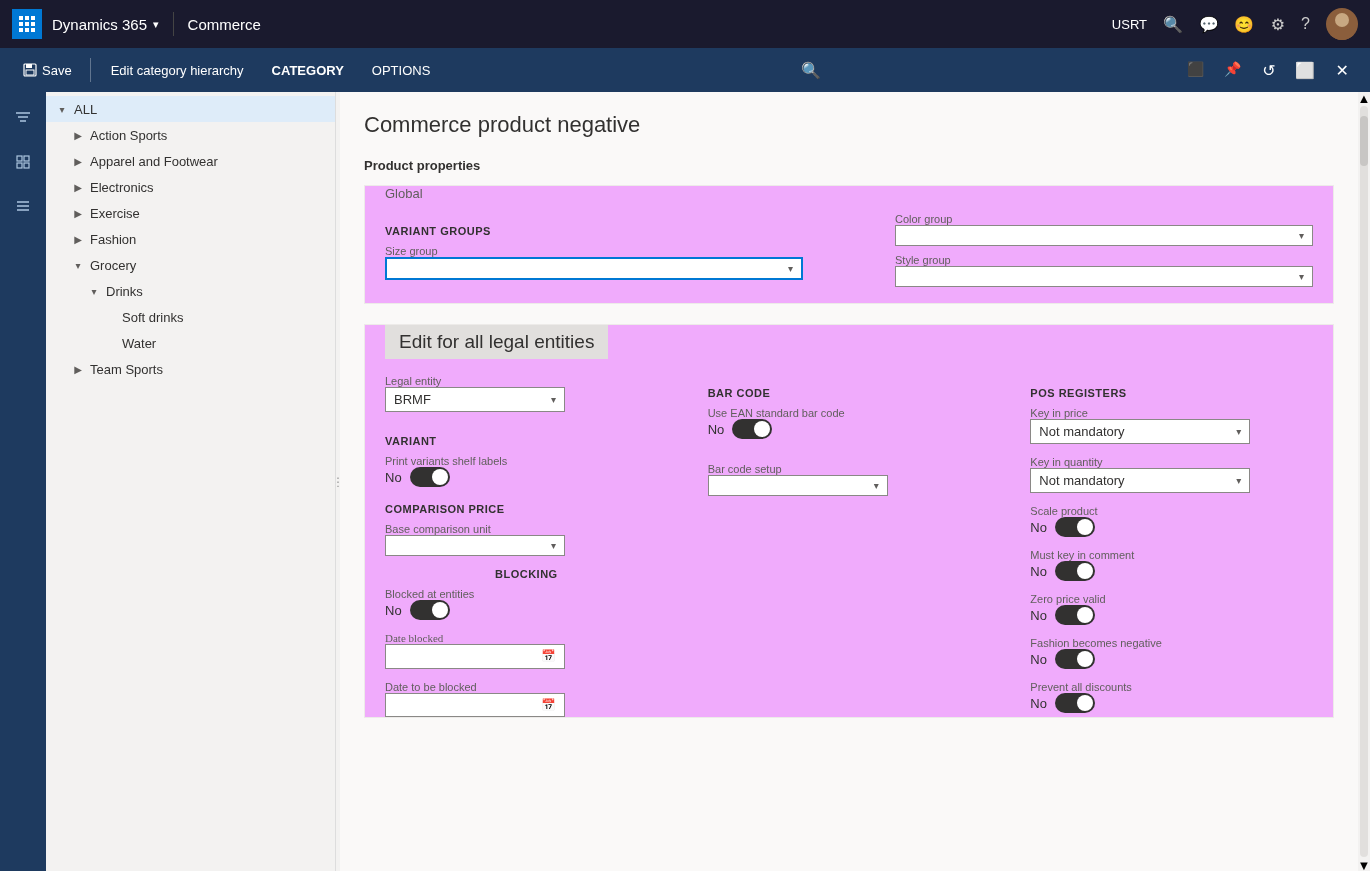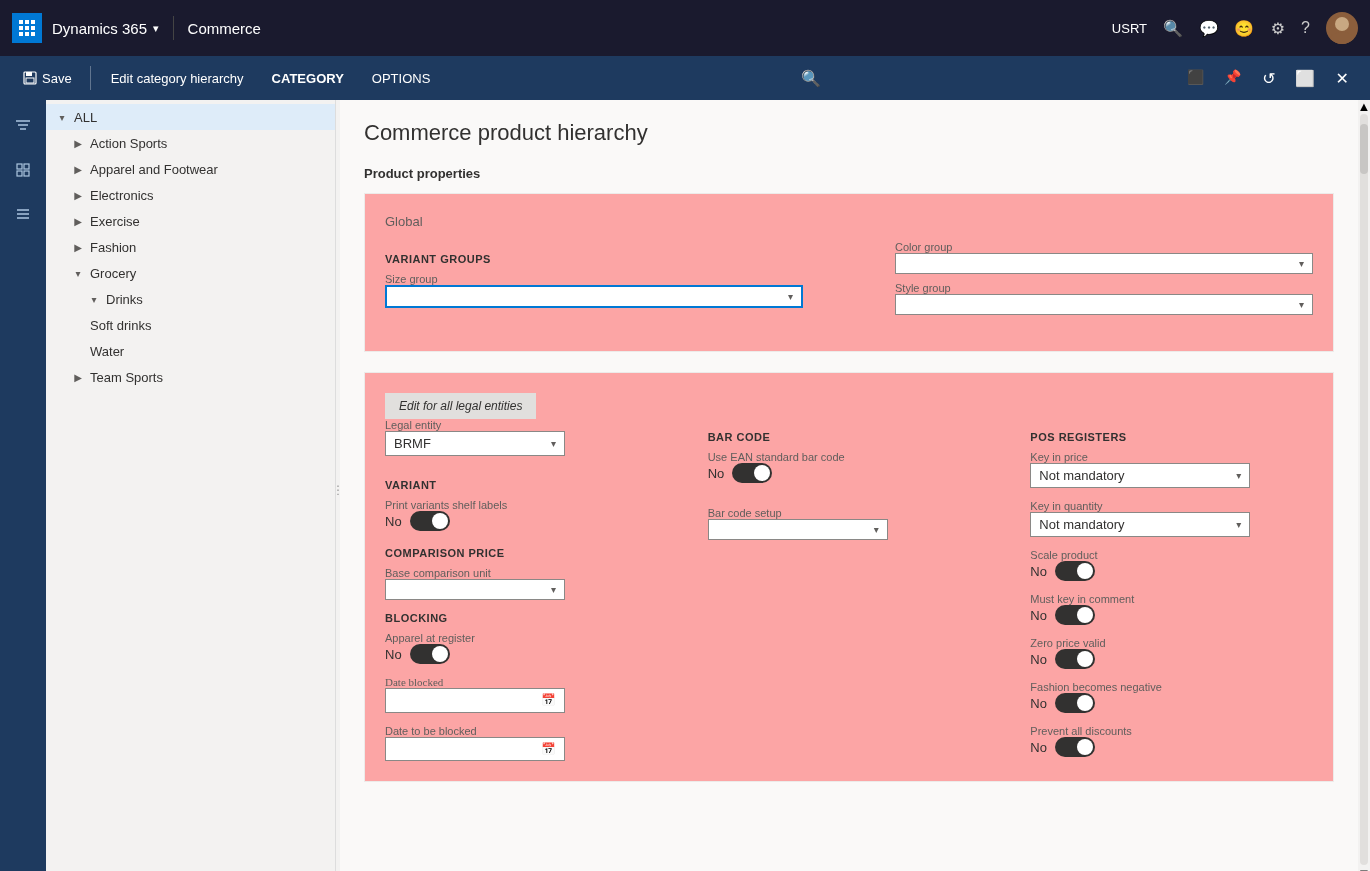--- a/index.html
+++ b/index.html
@@ -1,20 +1,20 @@
 <!DOCTYPE html>
 <html><head>
   <meta charset="utf-8">
   <style>
     * { box-sizing: border-box; margin: 0; padding: 0; }
     body { font-family: 'Segoe UI', Tahoma, Geneva, Verdana, sans-serif; font-size: 13px; background: #f3f2f1; overflow: hidden; }
 
     
     .top-bar {
-      height: 56px;
+      height: 48px;
       background: #1a1a2e;
       display: flex;
       align-items: center;
       padding: 0 12px;
       color: white;
     }
     .top-bar .waffle-icon {
       width: 30px; height: 30px;
       background: #0078d4;
       display: flex; align-items: center; justify-content: center;
@@ -99,21 +99,21 @@
     }
     .tree-item.selected { background: #deecf9; }
     .tree-item .expand-icon {
       width: 16px; height: 16px;
       display: flex; align-items: center; justify-content: center;
       font-size: 10px; color: #605e5c; flex-shrink: 0;
     }
     .tree-item .item-label { margin-left: 4px; }
     .tree-indent-1 { padding-left: 24px; }
     .tree-indent-2 { padding-left: 40px; }
-    .tree-indent-3 { padding-left: 24px; }
+    .tree-indent-3 { padding-left: 56px; }
 
     
     .resize-handle {
       width: 4px;
       background: transparent;
       cursor: col-resize;
       display: flex; align-items: center; justify-content: center;
       color: #999; font-size: 16px;
     }
 
@@ -140,23 +140,23 @@
       margin-bottom: 12px;
     }
 
     .section-label {
       font-size: 13px;
       color: #605e5c;
       margin-bottom: 12px;
     }
 
     .form-section {
-      background: #fca5a5;
+      background: #f0abfc;
       border: 1px solid #edebe9;
-      padding: 20px 20px;
+      padding: 0 20px;
       margin-bottom: 20px;
     }
 
     .form-row {
       display: flex;
       gap: 32px;
       margin-bottom: 16px;
       flex-wrap: wrap;
     }
 
@@ -205,25 +205,24 @@
       background: white;
       border-radius: 50%;
       position: absolute;
       top: 2px; right: 2px;
     }
 
     .legal-entity-btn {
       background: #e1dfdd;
       border: none;
       padding: 6px 14px;
-      font-size: 12px;
+      font-size: 19px;
       color: #323130;
       cursor: pointer;
-      margin-bottom: 0;
-      font-style: italic;
+      margin-bottom: 16px;
     }
     .three-col { display: flex; gap: 40px; }
 
     .col { flex: 1; min-width: 180px; }
 
     .subsection-title {
       font-size: 11px;
       font-weight: 600;
       color: #323130;
       text-transform: uppercase;
@@ -381,21 +380,21 @@
         <span class="expand-icon">▶</span>
         <span class="item-label">Team Sports</span>
       </div>
     </div>
 
   <div class="resize-handle">
     <span style="color:#999;font-size:12px;">⋮</span>
   </div>
 
   <div class="content-area">
-    <h1 class="page-title">Commerce product hierarchy</h1>
+    <h1 class="page-title">Commerce product negative</h1>
 
     <div class="section-header">Product properties</div>
 
     <div class="form-section">
       <div class="section-label">Global</div>
 
       <div class="form-row">
         <div class="col">
           <div class="subsection-title">VARIANT GROUPS</div>
           <div class="field-label">Size group</div>
@@ -443,22 +442,22 @@
             <div class="toggle"></div>
           </div>
 
           <div class="subsection-title" style="margin-top:16px;">COMPARISON PRICE</div>
           <div class="field-label">Base comparison unit</div>
           <div class="field-select" style="width:160px;">
             <span></span>
             <span class="dropdown-arrow">▾</span>
           </div>
 
-          <div class="subsection-title" style="">BLOCKING</div>
-          <div class="field-label">Apparel at register</div>
+          <div class="subsection-title" style="text-align:center;">BLOCKING</div>
+          <div class="field-label">Blocked at entities</div>
           <div class="toggle-field">
             <span class="toggle-label">No</span>
             <div class="toggle"></div>
           </div>
 
           <div style="margin-top:12px;font-family:Liberation Serif, serif;">
             <div class="field-label">Date blocked</div>
             <div class="date-field">
               <span></span>
               <span style="color:#605e5c;font-size:12px;">📅</span>

